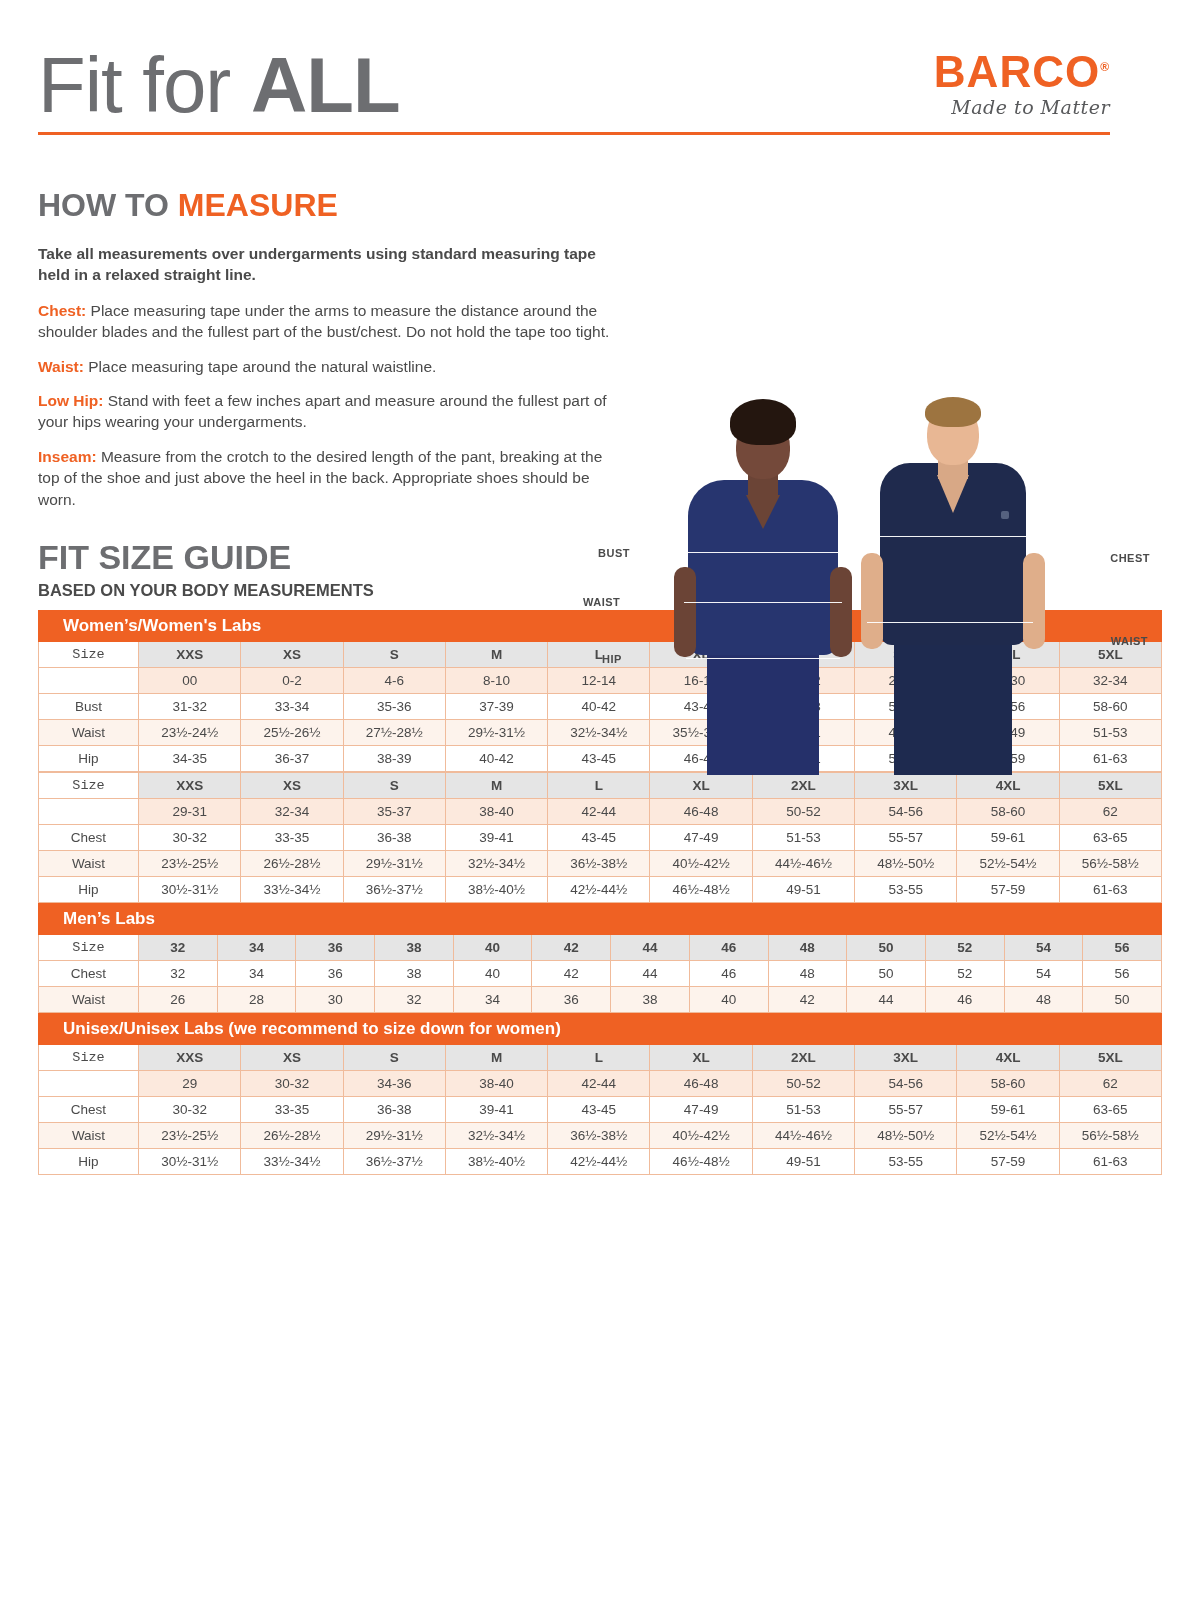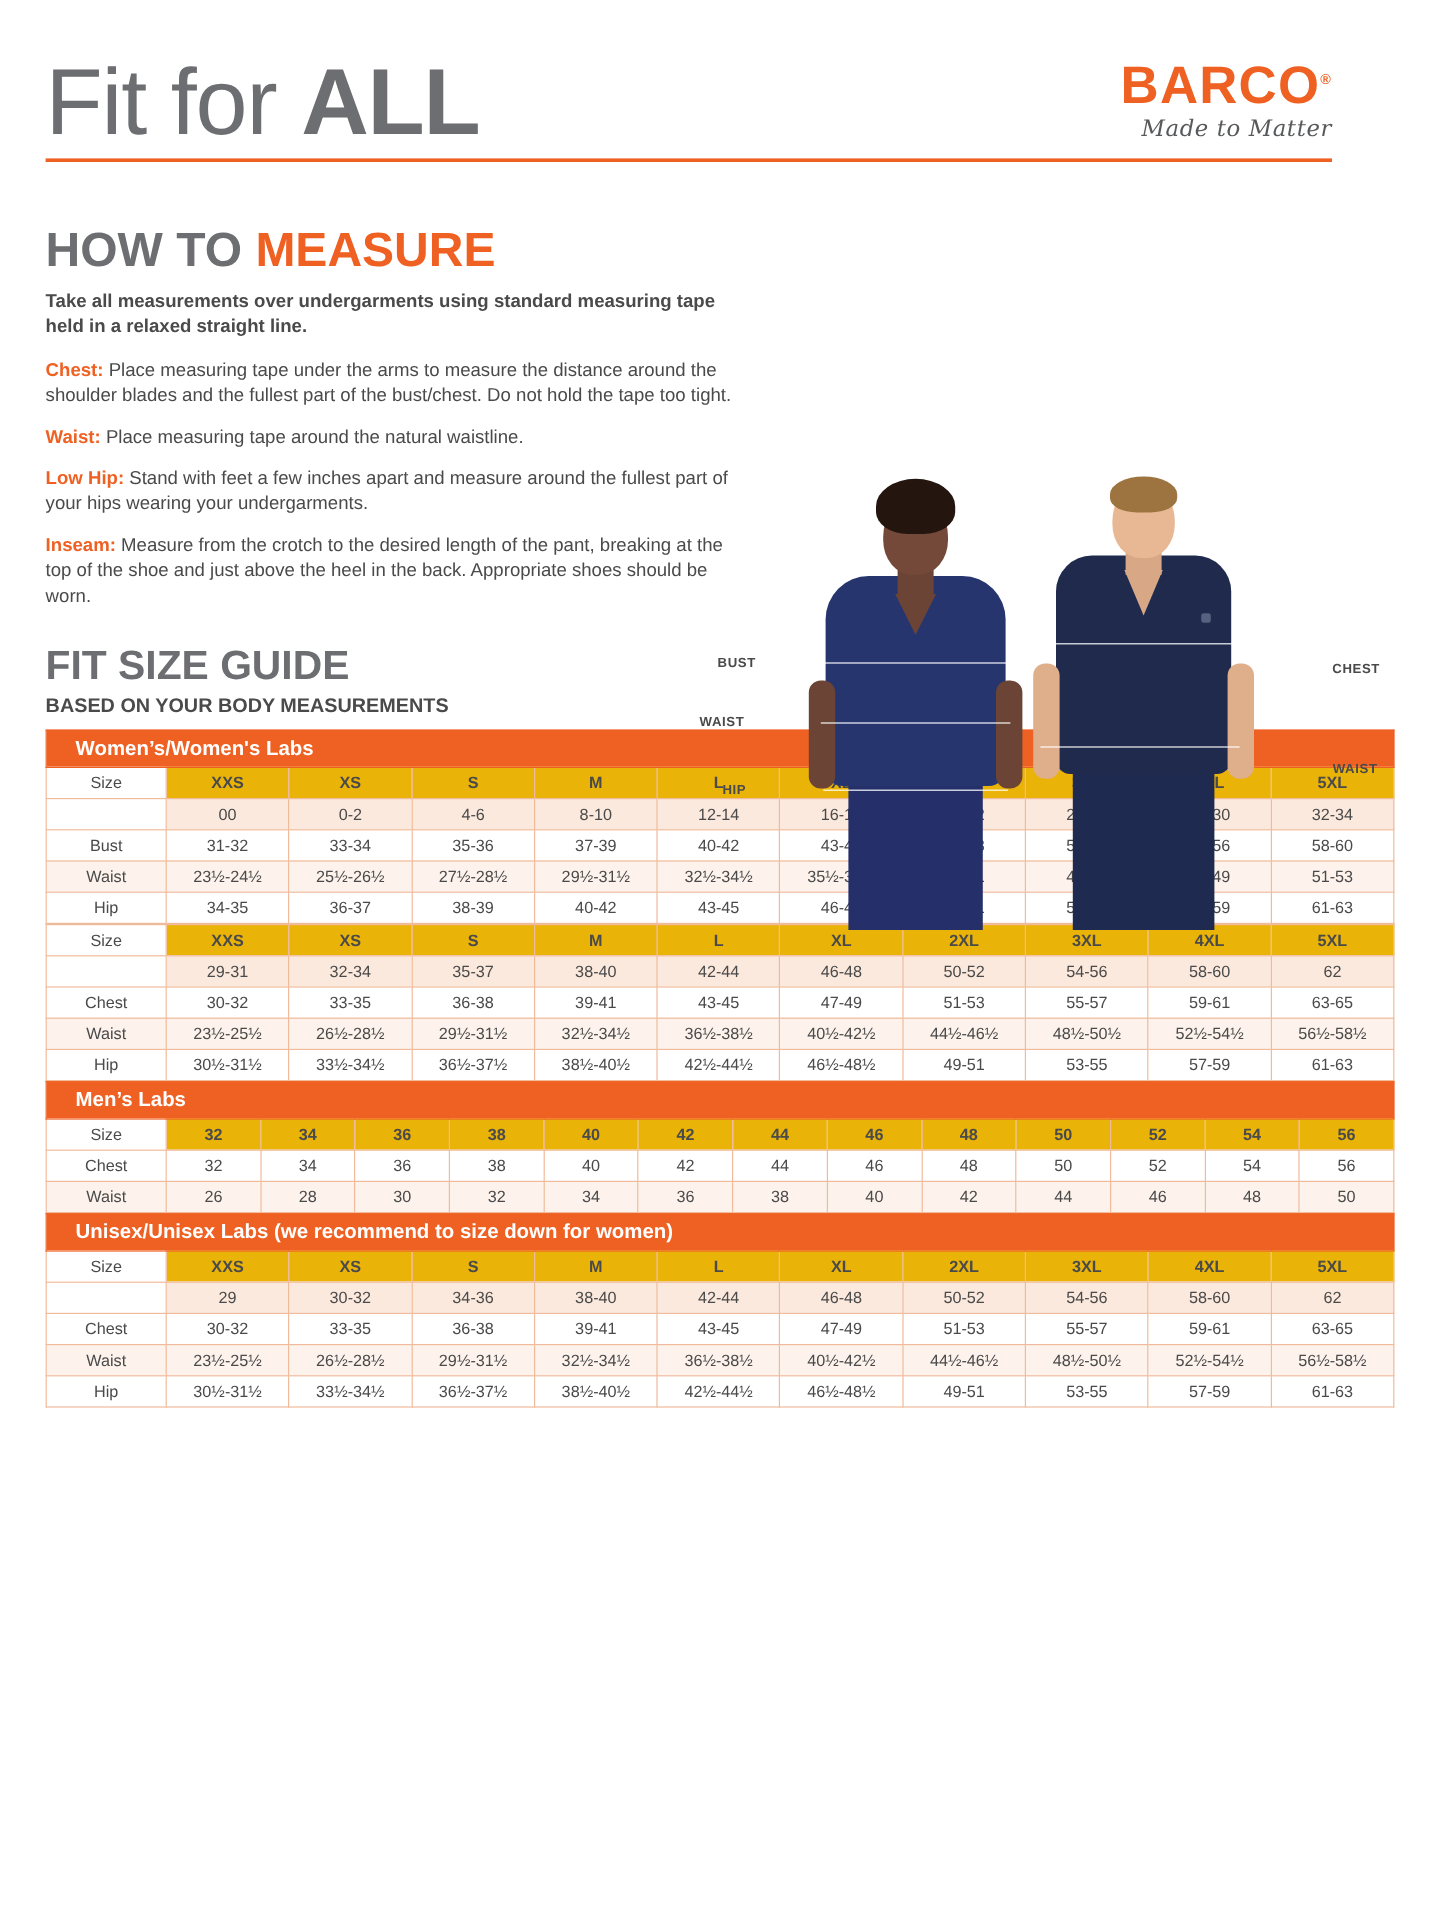--- a/index.html
+++ b/index.html
@@ -69,24 +69,24 @@
     letter-spacing: 0.5px;
   }
   .rule {
     height: 3px;
     background: #ef6123;
     margin-top: 10px;
   }
 
   
   .section-title {
-    font-size: 40px;
+    font-size: 32px;
     font-weight: 700;
     color: #6d6e71;
-    margin: 52px 0 10px 0;
+    margin: 52px 0 20px 0;
     letter-spacing: 0px;
   }
   .section-title .hl { color: #ef6123; }
 
   .left-col {
     width: 580px;
   }
   .lead {
     font-size: 15.5px;
     font-weight: 700;
@@ -199,26 +199,27 @@
     padding-left: 24px;
     height: 30px;
     border: 1px solid #ef6123;
   }
   td.rowlabel {
     text-align: left;
     padding-left: 10px;
     width: 100px;
   }
   tr.hdr td {
-    background: #eab308;
+    background: #e5e5e5;
     font-weight: 700;
   }
   tr.hdr td.rowlabel {
     background: #ffffff;
     font-weight: 400;
+    font-family: Liberation Mono, monospace;
   }
   tr.sub td {
     background: #fce9dd;
   }
   tr.sub td.rowlabel {
     background: #ffffff;
   }
   tr.alt td {
     background: #fdf3ec;
   }

